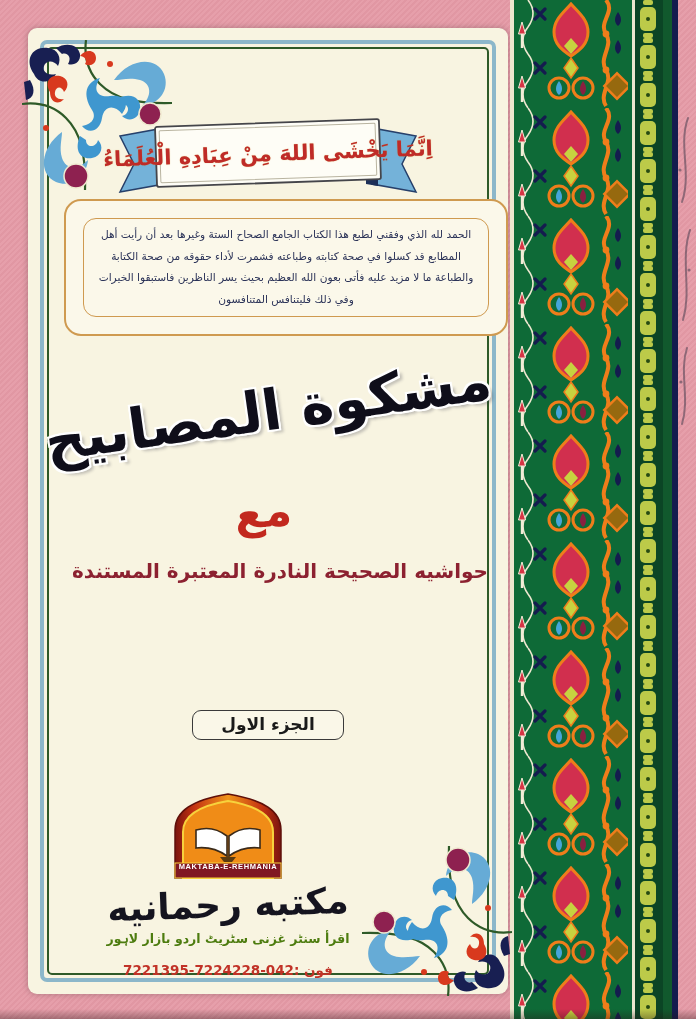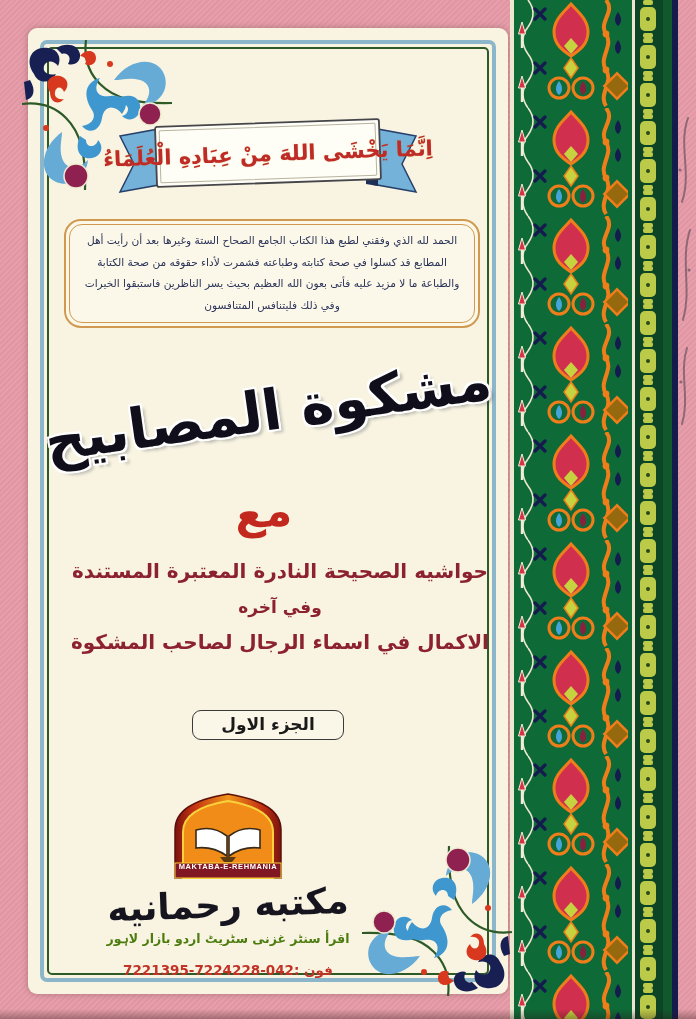--- a/index.html
+++ b/index.html
@@ -21,22 +21,22 @@
   .ornament.br{right:-4px;bottom:-2px;transform:rotate(180deg);}
   .banner{position:absolute;left:50%;top:88px;transform:translateX(-50%);width:300px;height:84px;z-index:4;}
   .banner-text{
     position:absolute;left:40px;top:10px;width:220px;height:56px;
     display:flex;align-items:center;justify-content:center;
     transform:rotate(-2deg);
     color:#bf2b28;font-size:21px;font-weight:bold;direction:rtl;white-space:nowrap;
     text-shadow:0 0 1px rgba(200,140,20,.55);
   }
   .foreword{
-    position:absolute;left:36px;top:191px;width:406px;
-    border:2px solid #cf9a50;border-radius:17px;padding:3px;background:#fbf8ea;z-index:3;
+    position:absolute;left:36px;top:171px;width:406px;
+    border:2px solid #cf9a50;border-radius:17px;padding:17px;background:#fbf8ea;z-index:3;
   }
   .foreword-inner{
     border:1px solid #cf9a50;border-radius:13px;padding:5px 10px;
     color:#2b3358;font-size:10.6px;line-height:2.05;text-align:center;direction:rtl;
   }
   .title-wrap{
     position:absolute;left:0;top:292px;width:480px;height:180px;
     display:flex;align-items:center;justify-content:center;z-index:3;
   }
   .title-text{
@@ -149,22 +149,20 @@
     </div>
 
     <div class="title-wrap">
       <div class="title-text">مشكوة المصابيح</div>
     </div>
 
     <div class="maa">مع</div>
 
     <div class="subtitle">
       <div class="l1">حواشيه الصحيحة النادرة المعتبرة المستندة</div>
-      <div class="l2">وفي آخره</div>
-      <div class="l3">الاكمال في اسماء الرجال لصاحب المشكوة</div>
     </div>
 
     <div class="volume">
       <span class="volume-box">الجزء الاول</span>
     </div>
 
     <div class="publisher">
       <div class="logo">
         <svg width="120" height="94" viewBox="0 0 120 94">
           <defs>

